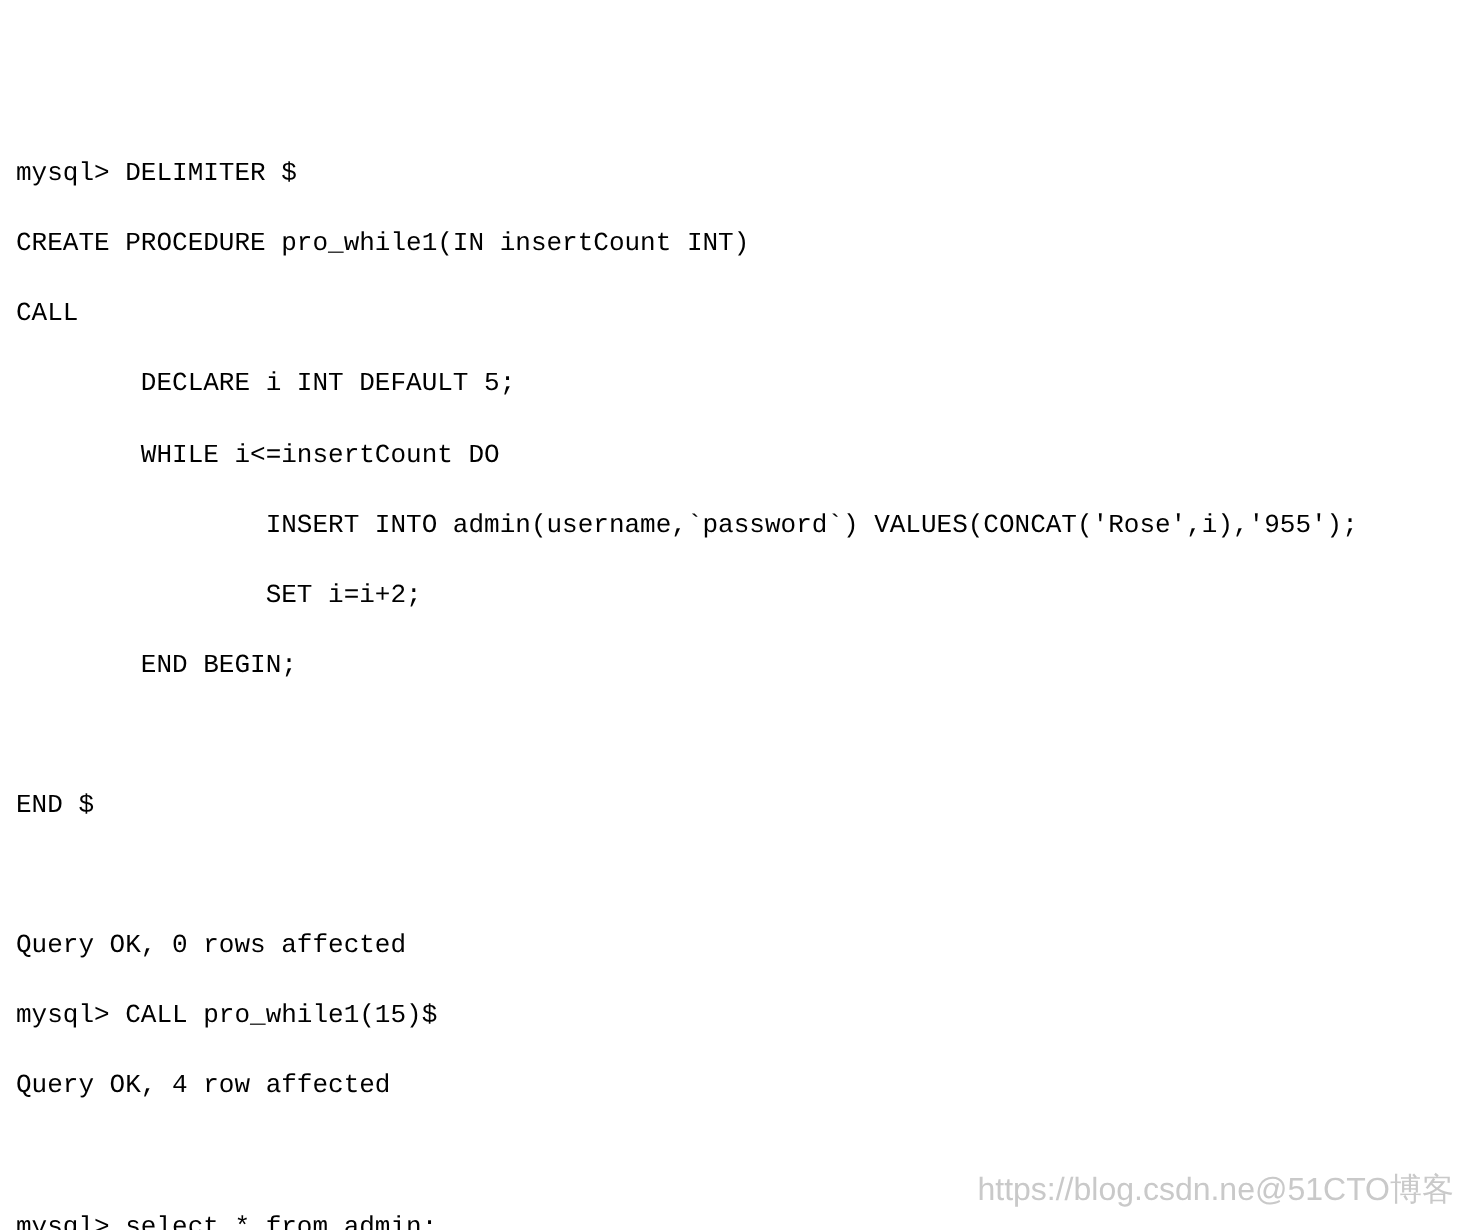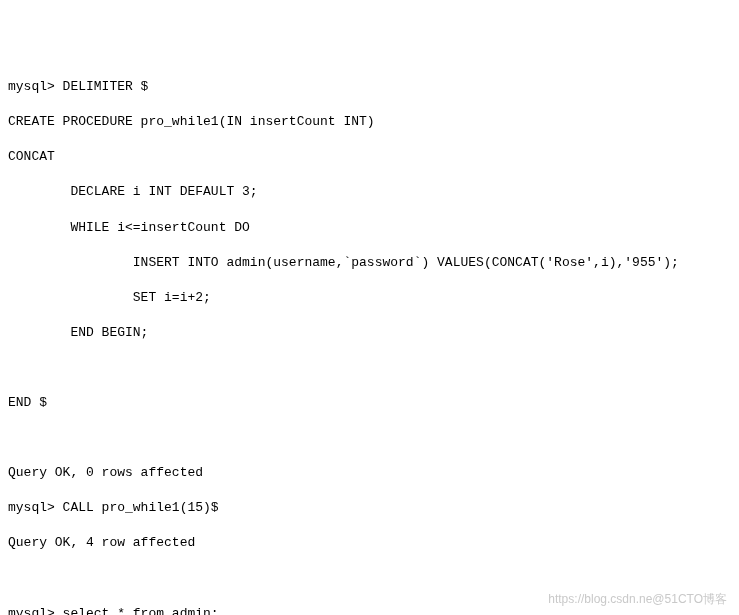--- a/index.html
+++ b/index.html
@@ -14,35 +14,35 @@
       position: relative;
       width: 739px;
       height: 615px;
       box-sizing: border-box;
     }
     .watermark {
       position: absolute;
       right: 12px;
       bottom: 8px;
       color: #c9c9c9;
-      font-size: 12px;
+      font-size: 16px;
       font-family: Arial, sans-serif;
       white-space: nowrap;
     }
     .line { display: block; min-height: 1.35em; font-family: Liberation Mono, monospace; }
   </style>
 </head>
 <body>
 
 
 
 <span class="line">mysql&gt; DELIMITER $</span>
 <span class="line">CREATE PROCEDURE pro_while1(IN insertCount INT)</span>
-<span class="line">CONCAT</span>
-<span class="line">        DECLARE i INT DEFAULT 3;</span>
+<span class="line">CALL</span>
+<span class="line">        DECLARE i INT DEFAULT 5;</span>
 <span class="line">        WHILE i&lt;=insertCount DO</span>
 <span class="line">                INSERT INTO admin(username,`password`) VALUES(CONCAT('Rose',i),'955');</span>
 <span class="line">                SET i=i+2;</span>
 <span class="line">        END BEGIN;</span>
 <span class="line"></span>
 <span class="line">END $</span>
 <span class="line"></span>
 <span class="line">Query OK, 0 rows affected</span>
 <span class="line">mysql&gt; CALL pro_while1(15)$</span>
 <span class="line">Query OK, 4 row affected</span>

